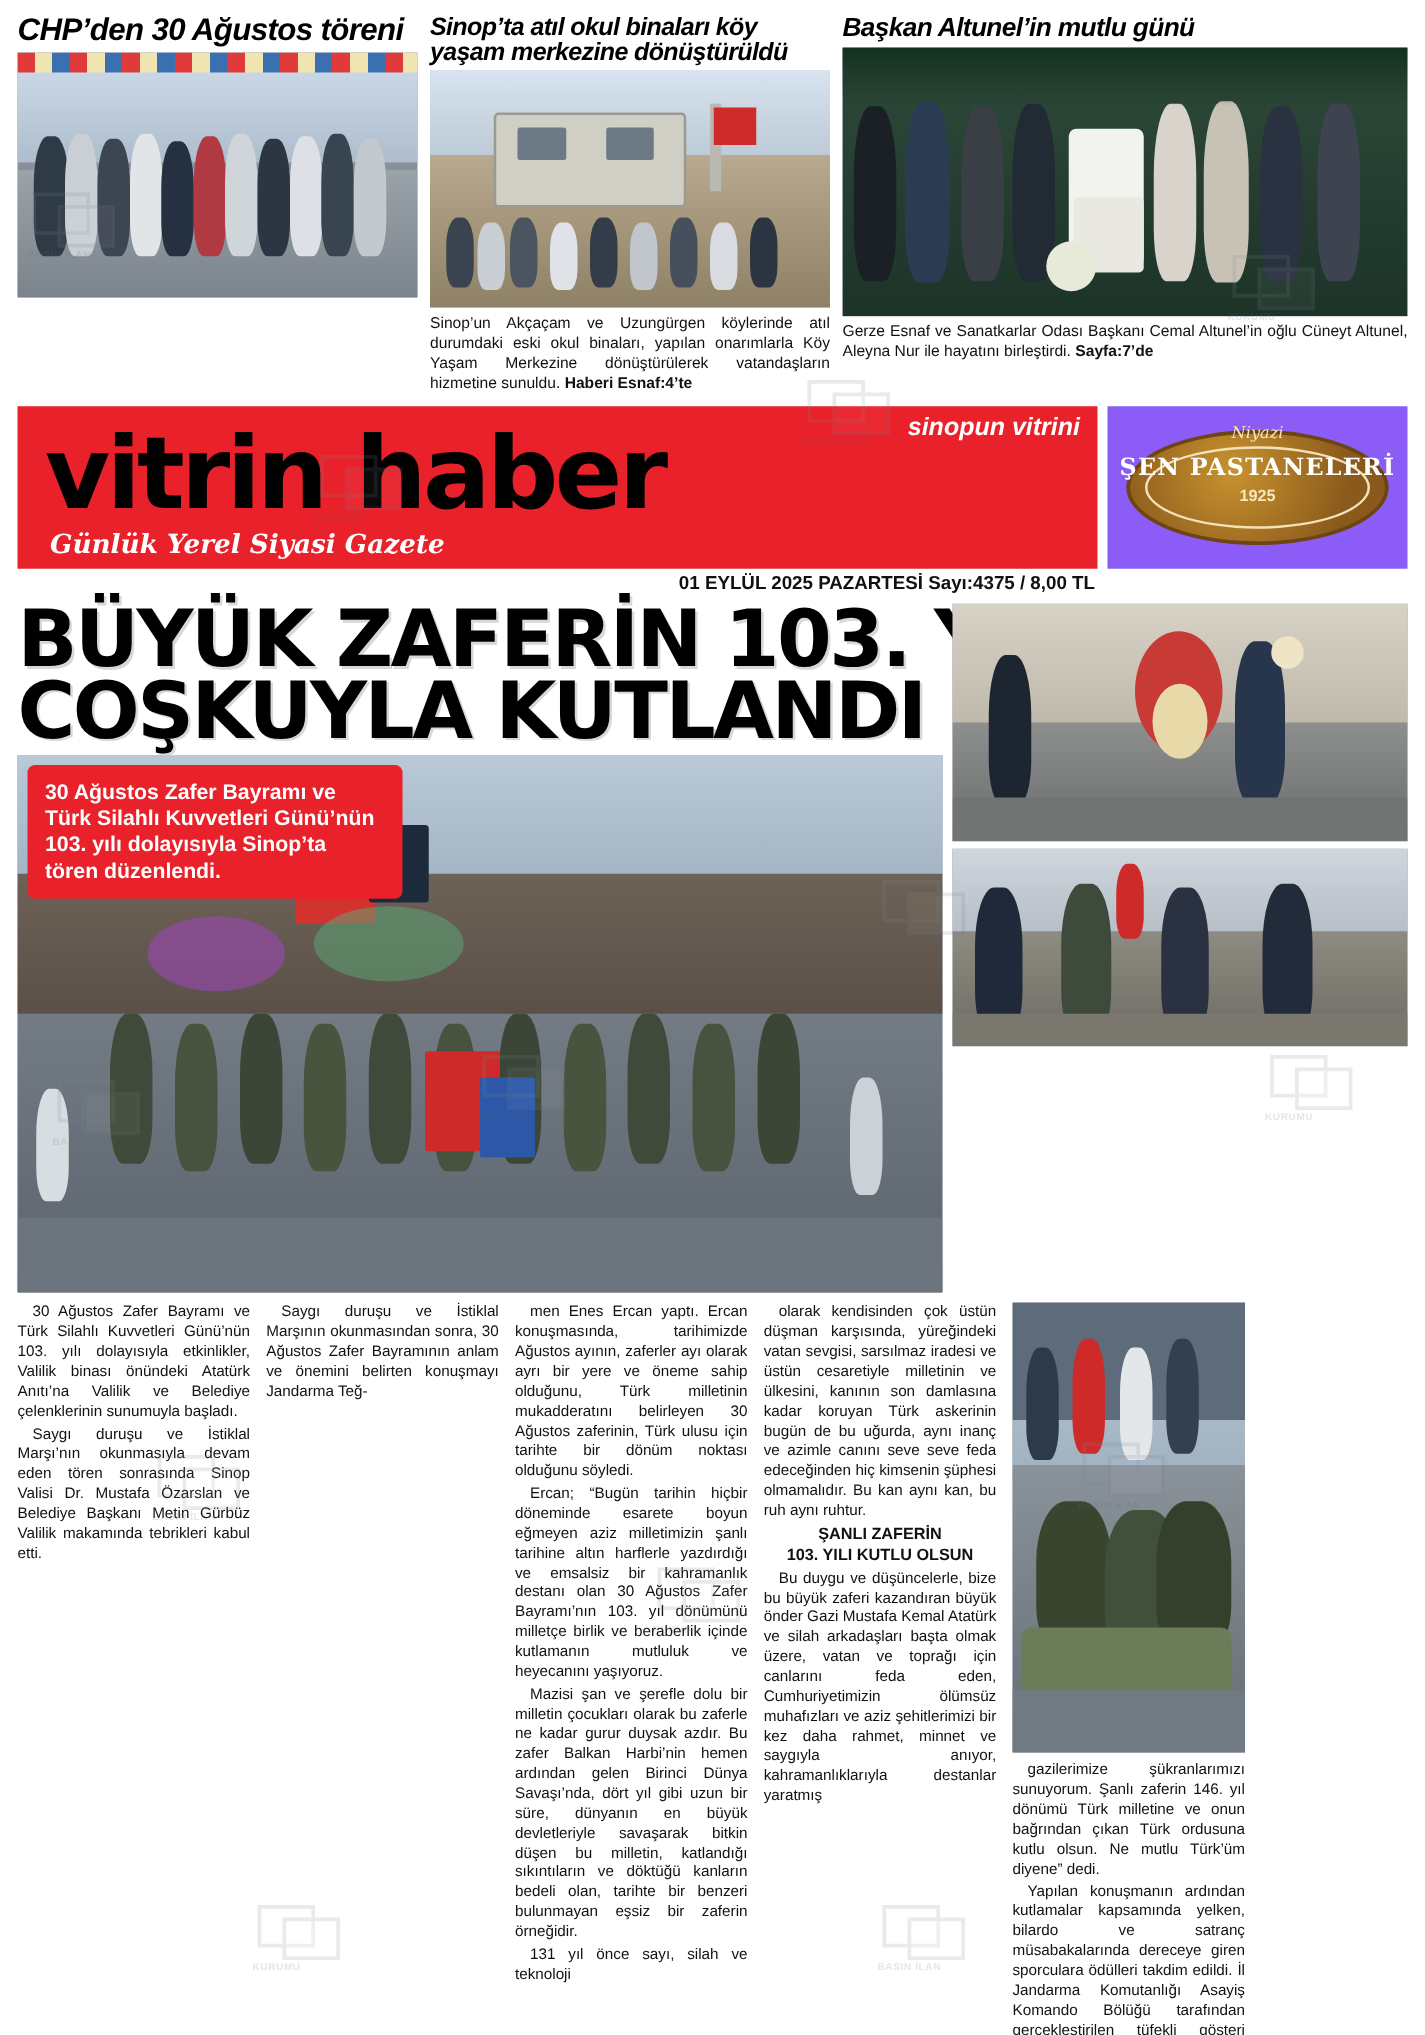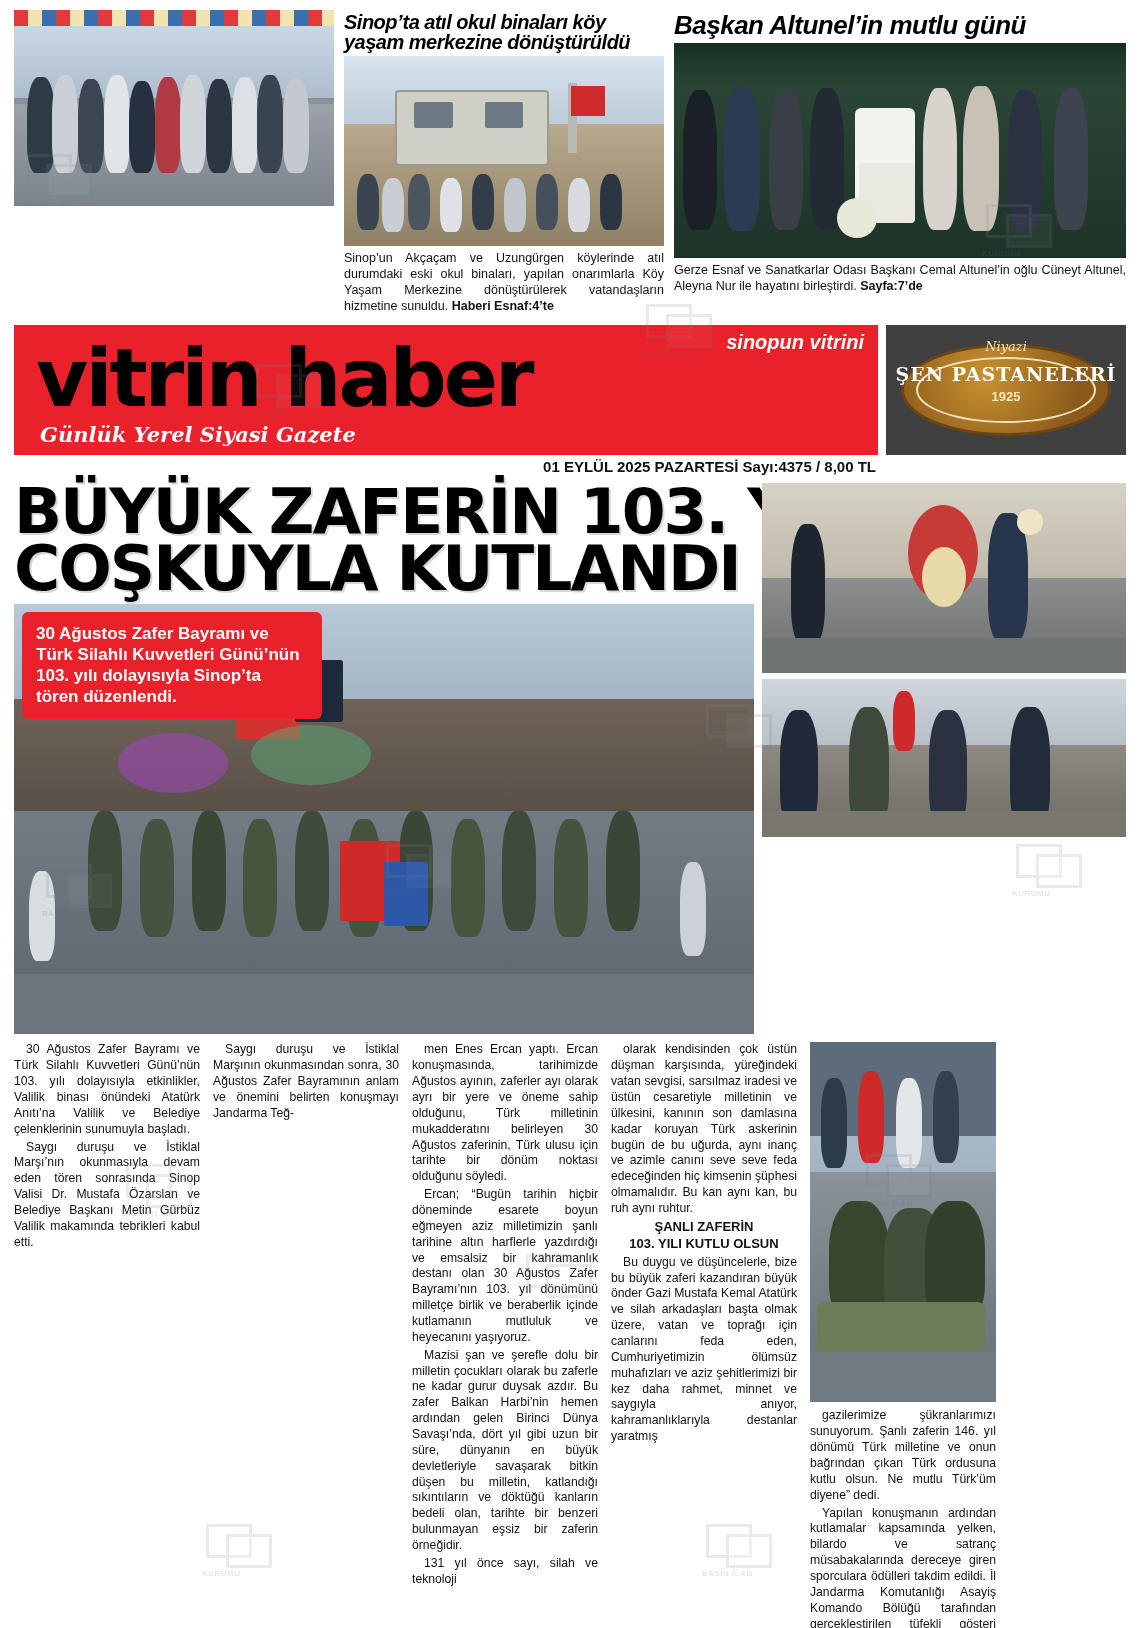--- a/index.html
+++ b/index.html
@@ -22,31 +22,31 @@
   .photo .blobs i { position:absolute; display:block; border-radius:40% 40% 30% 30%; }
 
   
   .topstrip { display:flex; gap:10px; align-items:flex-start; }
   .col-a { width:320px; }
   .col-b { width:320px; }
   .col-c { width:450px; flex:1; }
   .hl { font-weight:bold; font-style:italic; line-height:1.0; letter-spacing:-0.5px; color:#000; }
   .hl-a { font-size:25px; margin:2px 0 5px; }
   .hl-b { font-size:20px; margin:2px 0 4px; }
-  .hl-c { font-size:26px; margin:2px 0 5px; }
+  .hl-c { font-size:21px; margin:2px 0 5px; }
   .cap { font-size:12.5px; line-height:1.27; margin-top:5px; text-align:justify; }
   .cap b { font-weight:bold; }
 
   
   .masthead { margin-top:10px; display:flex; gap:8px; align-items:stretch; }
   .mast-red { position:relative; flex:1; background:#e8212a; height:130px; }
   .mast-vitrini { position:absolute; right:14px; top:6px; color:#fff; font-style:italic; font-weight:bold; font-size:20px; }
   .mast-title { position:absolute; left:22px; top:14px; color:#000000; font-weight:bold; font-size:80px; letter-spacing:-3px; line-height:1; font-family:"DejaVu Sans", sans-serif; }
   .mast-sub { position:absolute; left:26px; bottom:8px; color:#fff; font-style:italic; font-weight:bold; font-size:21px; font-family:"DejaVu Serif", serif; }
-  .mast-logo { width:240px; height:130px; background:#404040; position:relative; overflow:hidden; }
+  .mast-logo { width:240px; height:130px; background:#8b5cf6; position:relative; overflow:hidden; }
   .logo-oval { position:absolute; left:50%; top:50%; transform:translate(-50%,-50%); width:210px; height:92px; border-radius:50%; background:radial-gradient(circle at 40% 35%, #c8922f, #8a5a1c 70%); border:3px solid #6d4412; }
   .logo-oval2 { position:absolute; left:50%; top:50%; transform:translate(-50%,-50%); width:180px; height:66px; border-radius:50%; border:2px solid #f3e2b8; }
   .logo-t1 { position:absolute; left:0; right:0; top:14px; text-align:center; color:#f6e7bd; font-size:13px; font-style:italic; font-family:"DejaVu Serif", serif;}
   .logo-t2 { position:absolute; left:0; right:0; top:38px; text-align:center; color:#fff; font-size:19px; font-weight:bold; font-family:"DejaVu Serif", serif; letter-spacing:1px;}
   .logo-t3 { position:absolute; left:0; right:0; top:64px; text-align:center; color:#f6e7bd; font-size:13px; font-weight:bold; }
   .dateline { background:#fff; display:flex; justify-content:flex-end; align-items:center; height:24px; }
   .dateline span { font-size:15px; font-weight:bold; padding-right:250px; }
 
   
   .mainwrap { display:flex; gap:8px; margin-top:4px; }
@@ -73,20 +73,21 @@
   .wm .t { position:absolute; left:2px; bottom:-2px; font-size:8px; color:#5d6b77; font-weight:bold; letter-spacing:0.5px; }
 </style>
 </head>
 <body>
 
 <div class="page">
 
   <div class="topstrip">
 
     <div class="col-a">
+      <div class="hl hl-a">CHP’den 30 Ağustos töreni</div>
       <div class="photo" style="height:196px">
         <div class="sky"></div>
         <div class="ground" style="height:52%;background:linear-gradient(#9aa3a9,#7b848c)"></div>
         <div class="blobs">
           <i style="left:4%;top:34%;width:28px;height:96px;background:#2e3a46"></i>
           <i style="left:12%;top:33%;width:26px;height:98px;background:#c9cfd4"></i>
           <i style="left:20%;top:35%;width:26px;height:94px;background:#3c4652"></i>
           <i style="left:28%;top:33%;width:26px;height:98px;background:#e2e5e8"></i>
           <i style="left:36%;top:36%;width:26px;height:92px;background:#253040"></i>
           <i style="left:44%;top:34%;width:26px;height:96px;background:#b03a44"></i>

